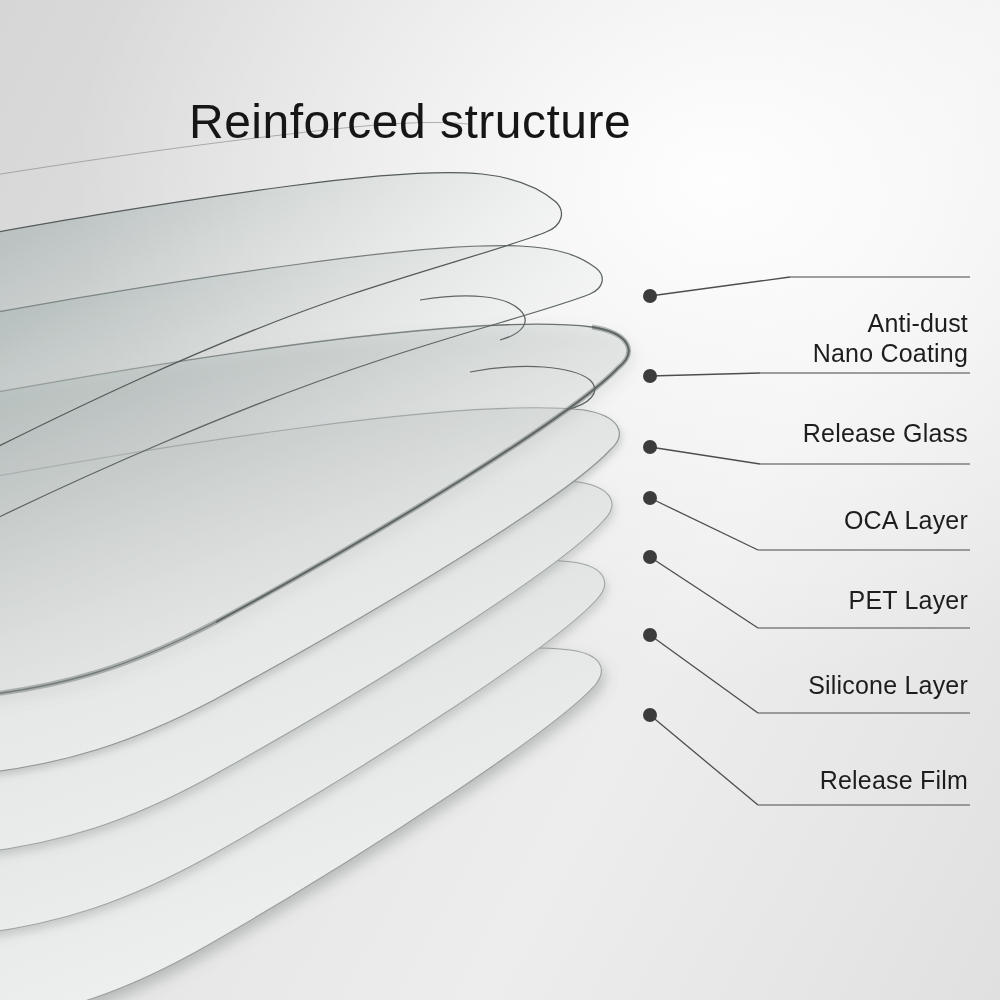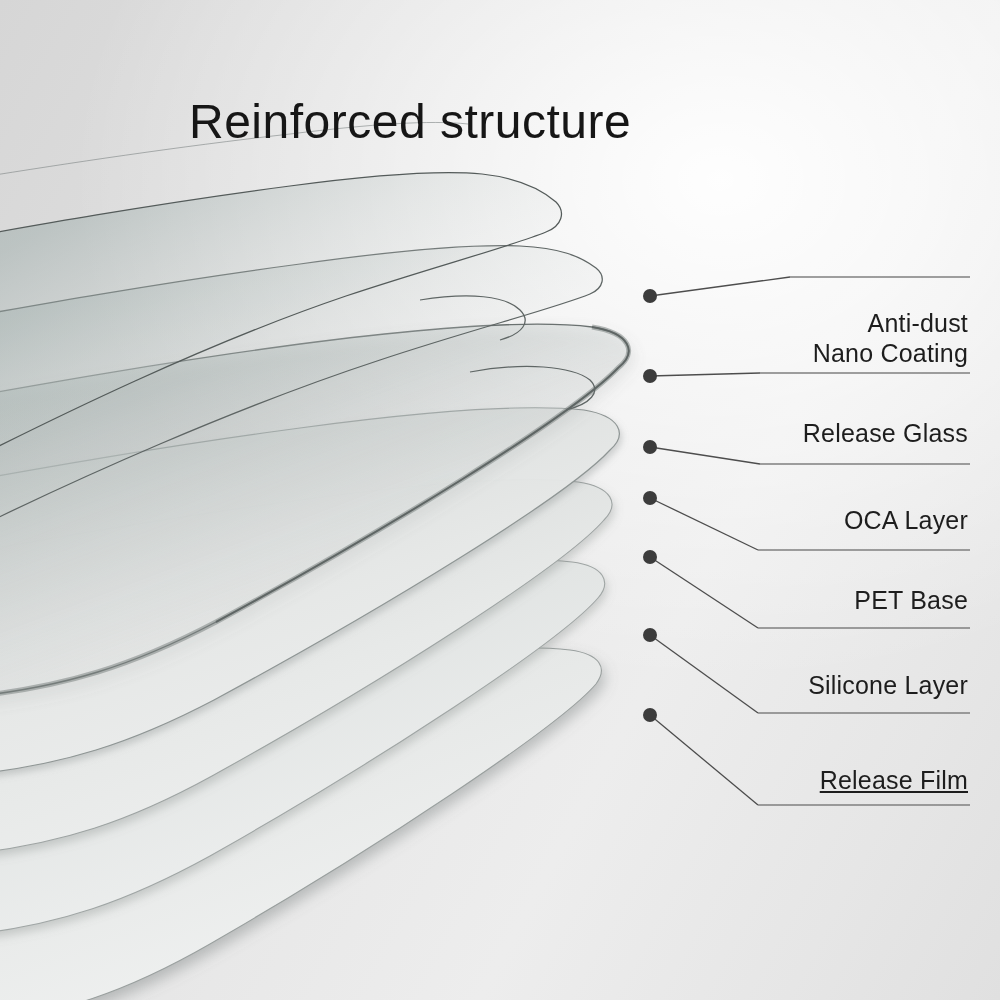--- a/index.html
+++ b/index.html
@@ -241,18 +241,18 @@
           <circle cx="650" cy="557" r="7" fill="#3c3c3c"></circle>
           <circle cx="650" cy="635" r="7" fill="#3c3c3c"></circle>
           <circle cx="650" cy="715" r="7" fill="#3c3c3c"></circle>
         </g>
     </svg>
 
       <div class="callout-label" style="top: 308px;">Anti-dust
 Nano Coating</div>
       <div class="callout-label" style="top: 418px;">Release Glass</div>
       <div class="callout-label" style="top: 505px;">OCA Layer</div>
-      <div class="callout-label" style="top: 585px;">PET Base</div>
+      <div class="callout-label" style="top: 585px;">PET Layer</div>
       <div class="callout-label" style="top: 670px;">Silicone Layer</div>
-      <div class="callout-label" style="top: 765px; text-decoration: underline;">Release Film</div>
+      <div class="callout-label" style="top: 765px;">Release Film</div>
     </div>
 
 </div>
 
 </body></html>

